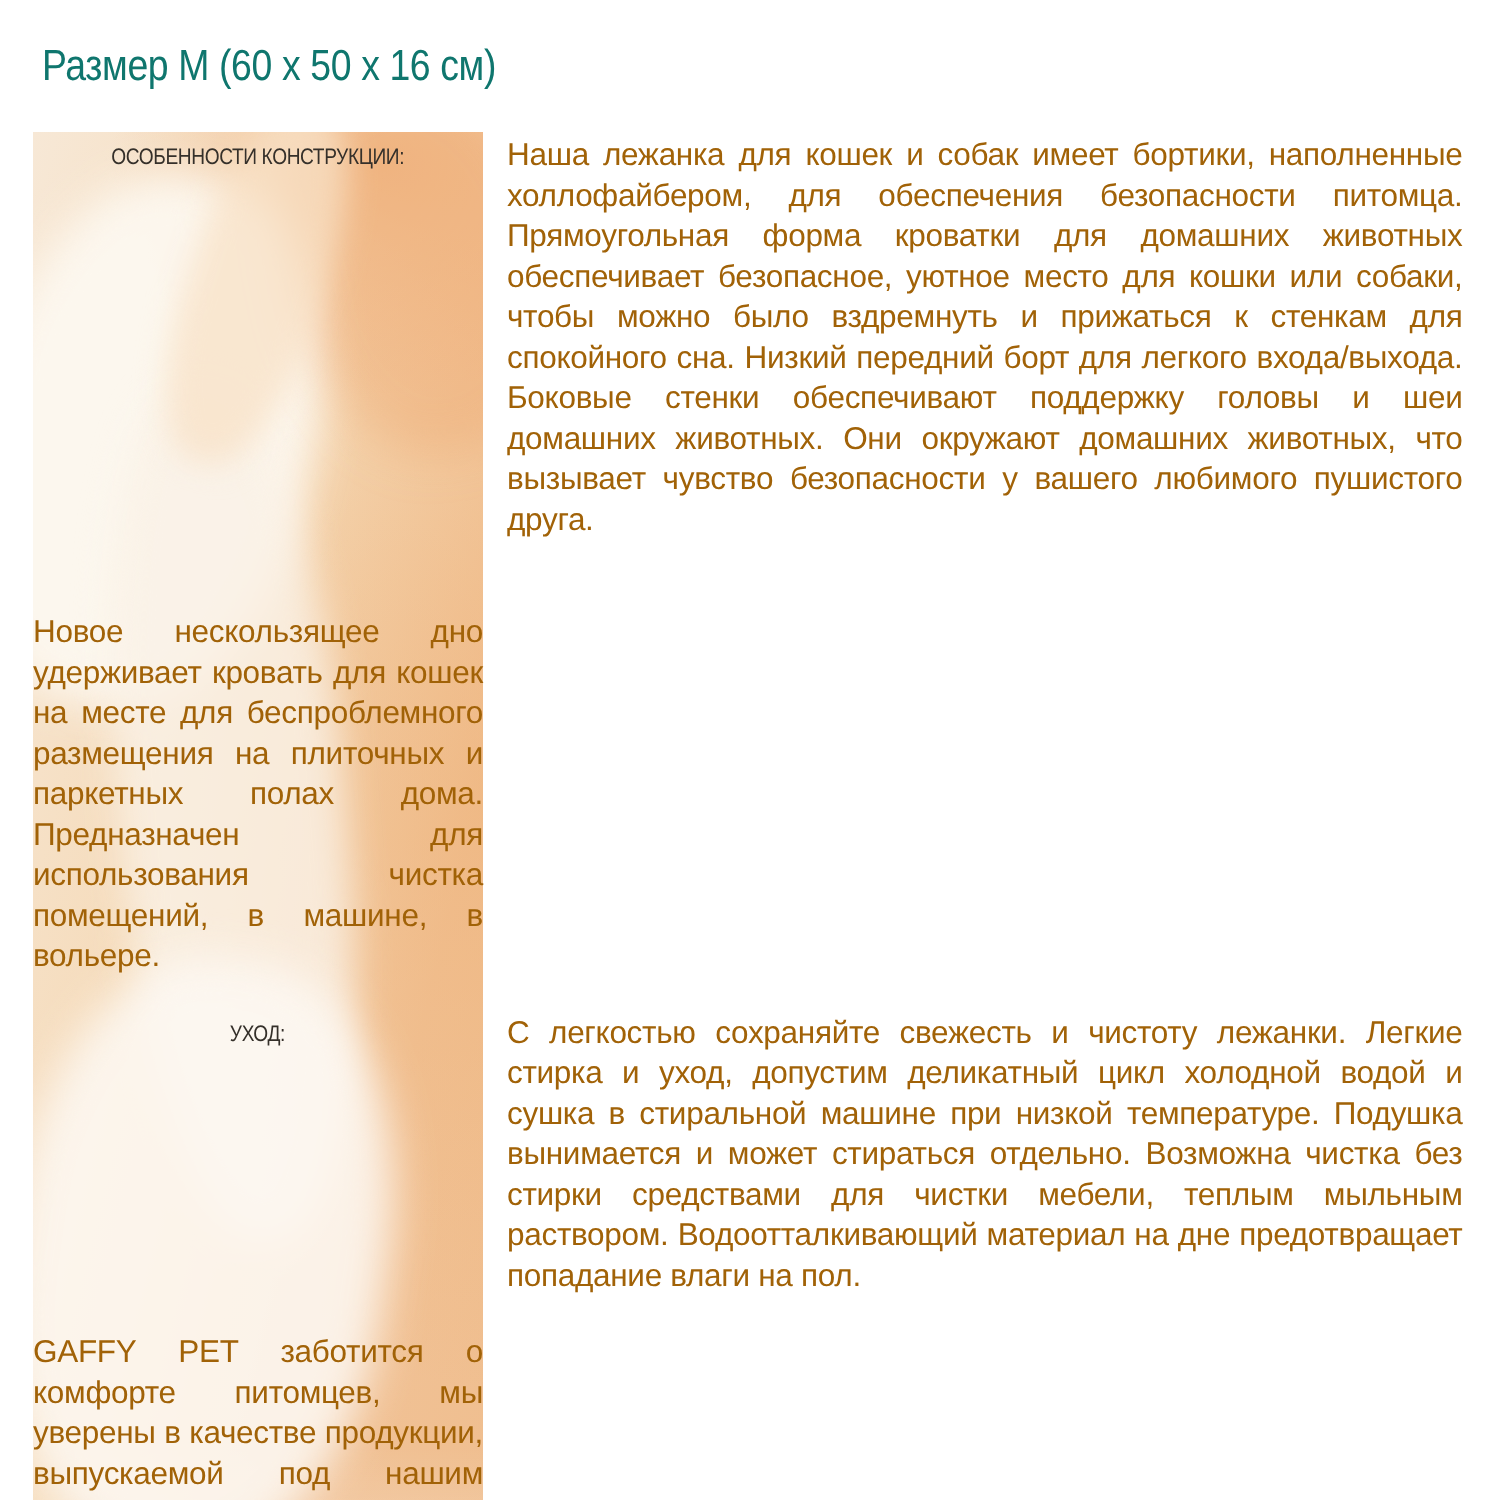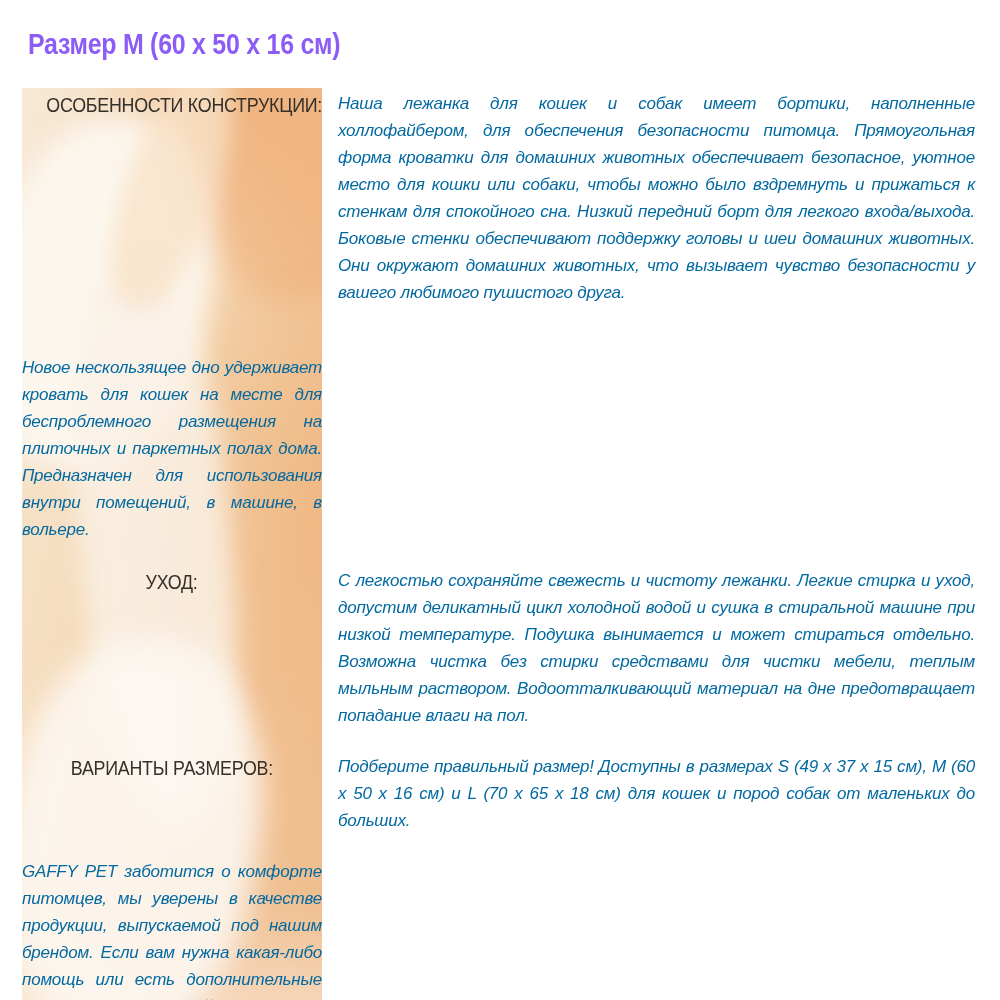--- a/index.html
+++ b/index.html
@@ -2,22 +2,22 @@
 <html><head>
 <meta charset="utf-8">
 <style>
   * { margin: 0; padding: 0; box-sizing: border-box; }
   html, body { width: 1000px; height: 1000px; background: #ffffff; overflow: hidden; }
   body { font-family: "Liberation Sans", "DejaVu Sans", sans-serif; color: #333333; }
 
   .page-title {
     margin: 26px 0 0 28px;
     font-size: 29px;
-    font-weight: bold;
-    color: #8b5cf6;
+    font-weight: normal;
+    color: #0f766e;
     line-height: 36px;
     white-space: nowrap;
   }
   .page-title .squeeze {
     display: inline-block;
     transform: scaleX(0.86);
     transform-origin: left center;
     letter-spacing: -0.3px;
   }
 
@@ -54,37 +54,36 @@
     margin-bottom: 24px;
   }
   .section:last-child { margin-bottom: 0; }
 
   .section-label {
     align-self: start;
     text-align: center;
     line-height: 27px;
     padding-top: 1px;
     color: #35302a;
-    font-size: 21px;
+    font-size: 15px;
   }
   .section-label .squeeze {
     display: inline-block;
     white-space: nowrap;
     transform: scaleX(0.85);
     transform-origin: center;
     letter-spacing: -0.3px;
   }
 
   .section-text {
-    font-size: 17px;
+    font-size: 21px;
     line-height: 27px;
     text-align: justify;
-    color: #0369a1;
+    color: #a16207;
     letter-spacing: -0.2px;
-    font-style: italic;
   }
 </style>
 </head>
 <body>
 
 <h1 class="page-title"><span class="squeeze">Размер M (60 x 50 x 16 см)</span></h1>
 
 <div class="content">
 
   <div class="watercolor">
@@ -100,31 +99,27 @@
     <div class="section">
       <div class="section-label"><span class="squeeze">ОСОБЕННОСТИ КОНСТРУКЦИИ:</span></div>
       <div class="section-text">Наша лежанка для кошек и собак имеет бортики, наполненные холлофайбером, для обеспечения безопасности питомца. Прямоугольная форма кроватки для домашних животных обеспечивает безопасное, уютное место для кошки или собаки, чтобы можно было вздремнуть и прижаться к стенкам для спокойного сна. Низкий передний борт для легкого входа/выхода. Боковые стенки обеспечивают поддержку головы и шеи домашних животных. Они окружают домашних животных, что вызывает чувство безопасности у вашего любимого пушистого друга.</div>
     </div>
 
 
     <div class="section">
     </div>
 
     <div class="section">
-      <div class="section-text">Новое нескользящее дно удерживает кровать для кошек на месте для беспроблемного размещения на плиточных и паркетных полах дома. Предназначен для использования внутри помещений, в машине, в вольере.</div>
+      <div class="section-text">Новое нескользящее дно удерживает кровать для кошек на месте для беспроблемного размещения на плиточных и паркетных полах дома. Предназначен для использования чистка помещений, в машине, в вольере.</div>
     </div>
 
     <div class="section">
       <div class="section-label"><span class="squeeze">УХОД:</span></div>
       <div class="section-text">С легкостью сохраняйте свежесть и чистоту лежанки. Легкие стирка и уход, допустим деликатный цикл холодной водой и сушка в стиральной машине при низкой температуре. Подушка вынимается и может стираться отдельно. Возможна чистка без стирки средствами для чистки мебели, теплым мыльным раствором. Водоотталкивающий материал на дне предотвращает попадание влаги на пол.</div>
     </div>
 
-    <div class="section">
-      <div class="section-label"><span class="squeeze">ВАРИАНТЫ РАЗМЕРОВ:</span></div>
-      <div class="section-text">Подберите правильный размер! Доступны в размерах S (49 x 37 x 15 см), M (60 x 50 x 16 см) и L (70 x 65 x 18 см) для кошек и пород собак от маленьких до больших.</div>
-    </div>
 
     <div class="section">
       <div class="section-text">GAFFY PET заботится о комфорте питомцев, мы уверены в качестве продукции, выпускаемой под нашим брендом. Если вам нужна какая-либо помощь или есть дополнительные вопросы, пожалуйста, не стесняйтесь обращаться к нам через формы обратной связи.</div>
     </div>
 
   </div>
 </div>
 
 </body></html>

